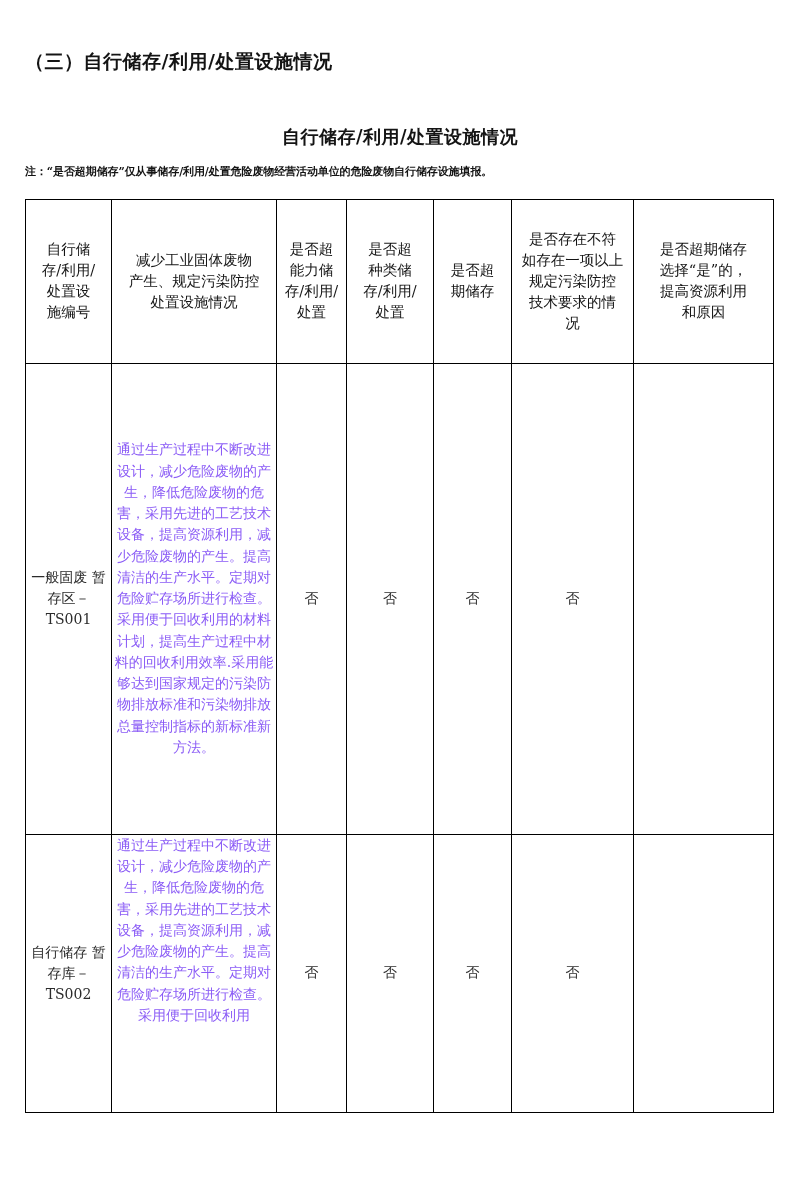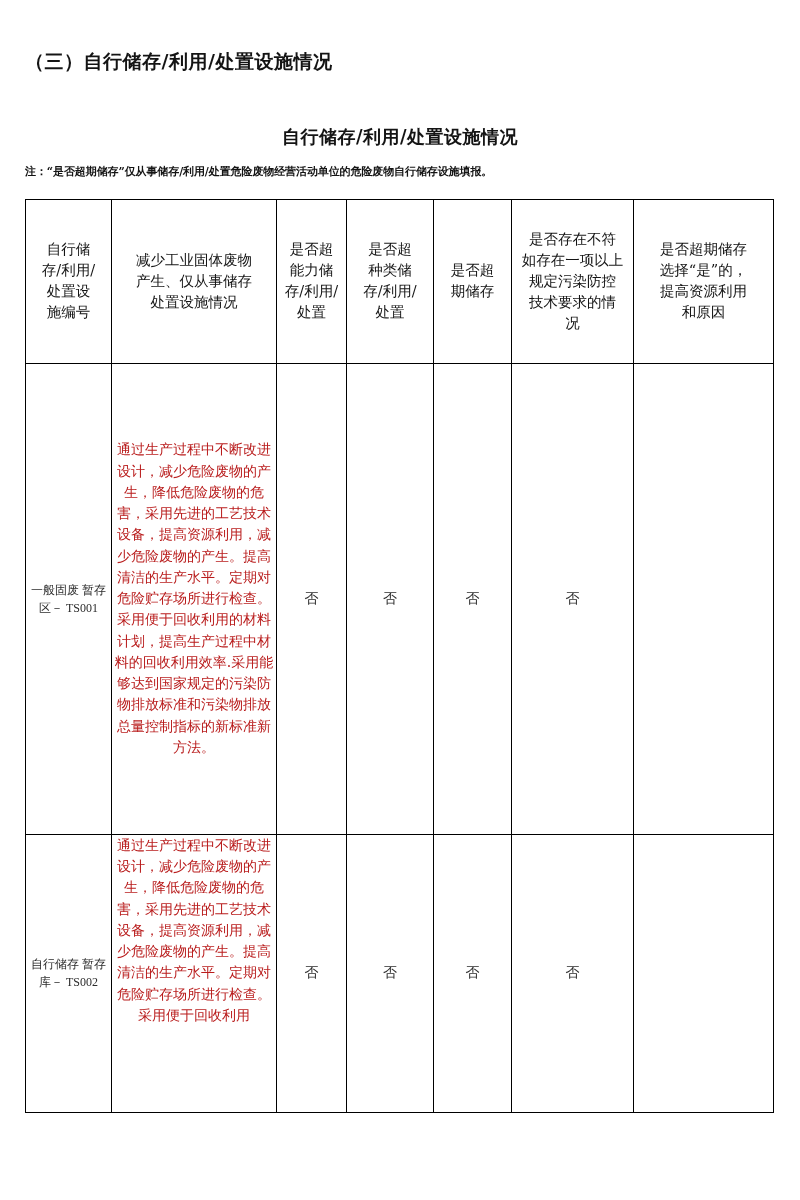--- a/index.html
+++ b/index.html
@@ -80,33 +80,32 @@
     font-weight: bold;
     line-height: 1.45;
     padding: 4px 3px;
     color: #141414;
   }
   thead th .hdr {
     display: block;
   }
 
   td.facility-id {
-    font-size: 12px;
+    font-size: 14px;
     line-height: 1.5;
     padding: 3px 2px;
     color: #2b2b2b;
-    font-family: Liberation Serif, serif;
   }
   td.measures {
     font-size: 14px;
     line-height: 1.52;
     padding: 6px 5px;
     text-align: center;
     vertical-align: top;
-    color: #b91c1c;
+    color: #8b5cf6;
     overflow: hidden;
     margin-left: 8px;
   }
   td.yn {
     font-size: 14px;
     color: #2b2b2b;
   }
   td.remark {
     font-size: 14px;
     color: #2b2b2b;
@@ -143,21 +142,21 @@
     <thead>
       <tr>
         <th>
           <span class="hdr">自行储</span>
           <span class="hdr">存/利用/</span>
           <span class="hdr">处置设</span>
           <span class="hdr">施编号</span>
         </th>
         <th>
           <span class="hdr">减少工业固体废物</span>
-          <span class="hdr">产生、仅从事储存</span>
+          <span class="hdr">产生、规定污染防控</span>
           <span class="hdr">处置设施情况</span>
         </th>
         <th>
           <span class="hdr">是否超</span>
           <span class="hdr">能力储</span>
           <span class="hdr">存/利用/</span>
           <span class="hdr">处置</span>
         </th>
         <th>
           <span class="hdr">是否超</span>

